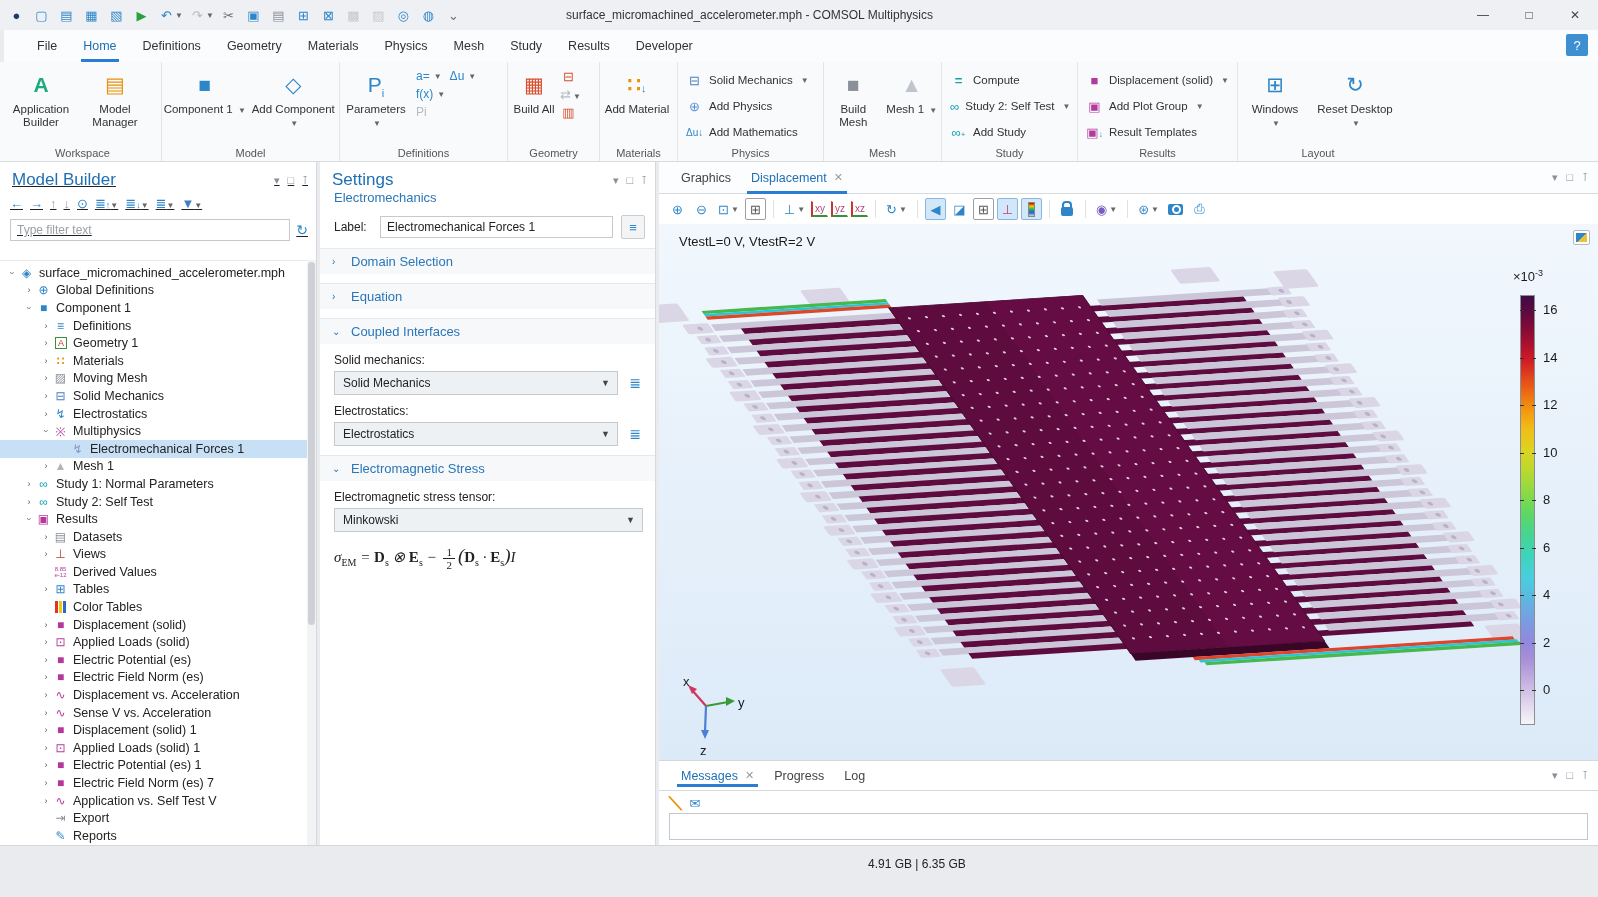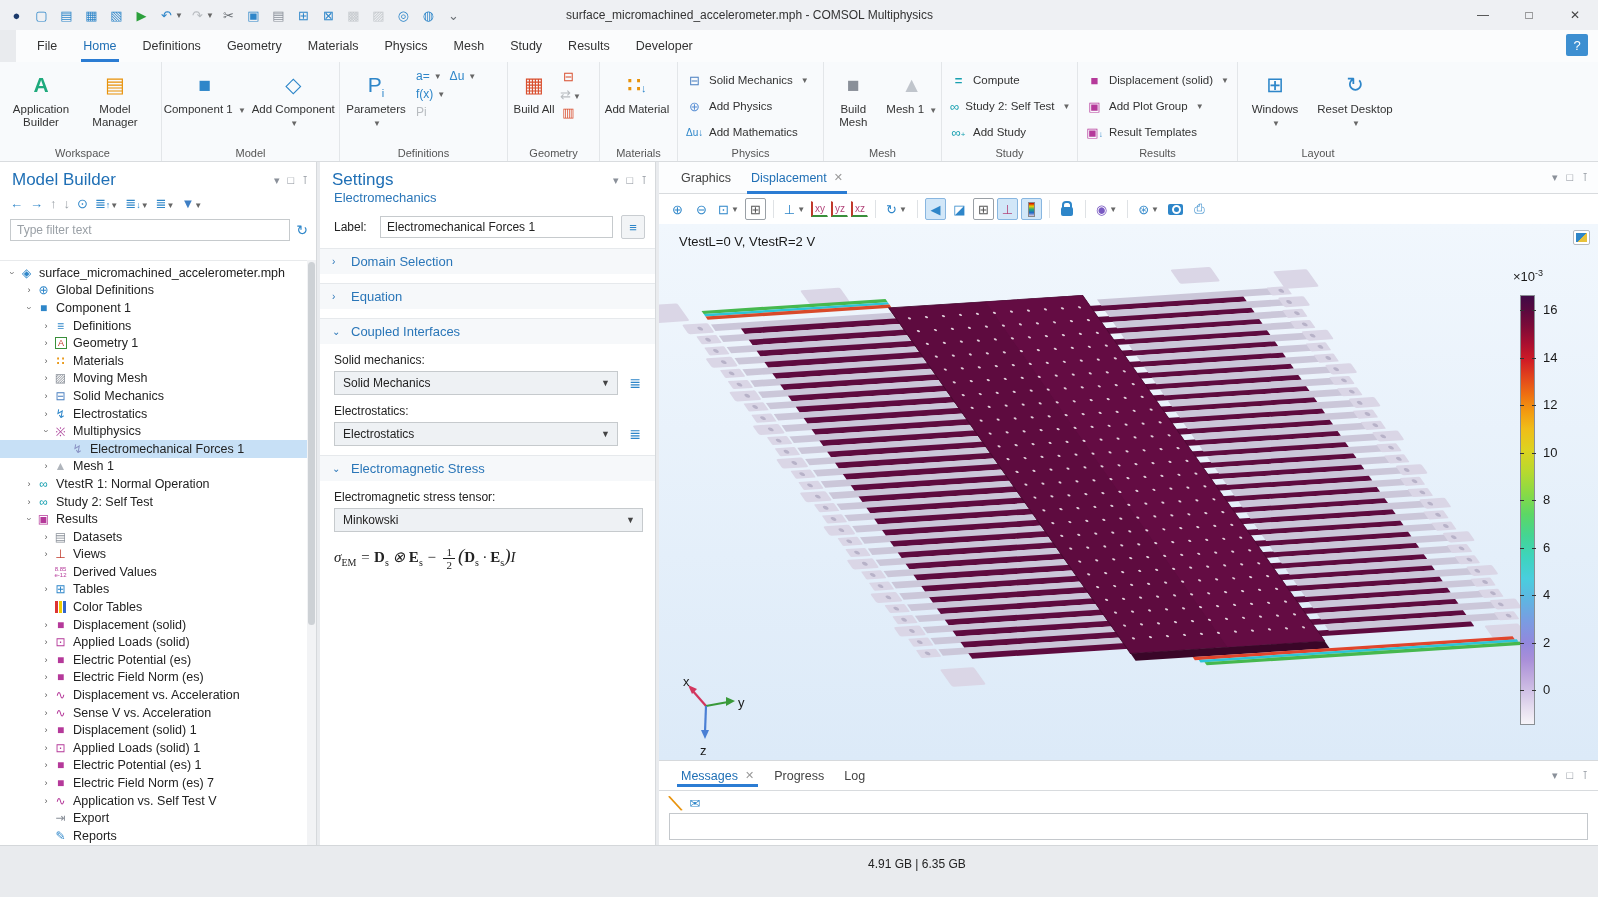--- a/index.html
+++ b/index.html
@@ -11,22 +11,22 @@
     display:flex; align-items:center; padding-left:4px; }
   .qat-icon { width:25px; height:26px; display:flex; align-items:center; justify-content:center;
     font-size:13px; border-radius:2px; }
   .qat-dd { width:10px; font-size:8px; color:#666; margin-left:-4px; }
   #window-title { position:absolute; left:566px; font-size:12px; color:#333; white-space:nowrap; }
   .win-controls { position:absolute; right:0; top:0; height:30px; display:flex; }
   .win-btn { width:46px; height:30px; display:flex; align-items:center; justify-content:center;
     color:#444; font-size:12px; }
 
   
-  #menubar { position:absolute; top:30px; left:16px; right:0; height:32px; background:#fbfcfd;
-    display:flex; align-items:center; padding-left:8px; }
+  #menubar { position:absolute; top:30px; left:4px; right:0; height:32px; background:#fbfcfd;
+    display:flex; align-items:center; padding-left:20px; }
   .menu-tab { padding:0 13px; font-size:12.5px; color:#333; height:32px; line-height:32px; position:relative; cursor:default; }
   .menu-tab.active { color:#1f6fb5; }
   .menu-tab.active::after { content:''; position:absolute; left:11px; right:11px; bottom:0; height:3px; background:#2b7cd3; }
   #help-btn { position:absolute; right:10px; top:4px; width:22px; height:22px; background:#3d8fd1;
     color:#fff; font-size:13px; display:flex; align-items:center; justify-content:center; border-radius:2px; }
 
   
   #ribbon { position:absolute; top:62px; left:0; right:0; height:100px; background:#f8fafc;
     border-bottom:1px solid #d9dcdf; }
   .rgroup { position:absolute; top:0; bottom:0; border-right:1px solid #e3e6e9; padding-top:5px; }
@@ -40,21 +40,21 @@
   .smallrow { display:flex; align-items:center; gap:6px; font-size:11.5px; color:#333; height:26px; padding:0 8px; white-space:nowrap; cursor:default; }
   .sicon { width:17px; text-align:center; font-size:13px; }
   .defs-mini { display:flex; align-items:center; gap:2px; font-size:12px; color:#2e86c9; padding:2px 4px; }
 
   
   .panel-head { display:flex; align-items:flex-start; padding:8px 8px 0 12px; }
   .panel-title { font-size:17px; color:#1f6fb5; flex:1; }
   .panel-icons { display:flex; gap:8px; color:#8a9099; font-size:11px; padding-top:4px; }
 
   #model-builder { position:absolute; top:162px; left:0; width:317px; bottom:52px; background:#fff;
-    border-right:1px solid #d6d9dc; }
+    border-right:1px solid #d6d9dc;text-decoration:underline; }
   .mb-toolbar { height:26px; display:flex; align-items:center; padding:0 10px; gap:7px; font-size:13px; }
   .mbi { color:#2e86c9; } .mbi.gray { color:#9aa0a6; }
   .mb-dd { font-size:8px; color:#666; }
   .filter-row { margin:3px 8px 3px 10px; display:flex; align-items:center; gap:6px; }
   .filter-row input { flex:1; height:22px; border:1px solid #c6cacd; font-size:12px; padding:0 6px; color:#555; }
   .filter-row input::placeholder { color:#9aa0a6; }
   #tree { position:absolute; top:98px; bottom:0; left:0; right:9px; border-top:1px solid #e8eaec;
     padding-top:3px; font-size:12.5px; overflow:hidden; }
   .trow { height:17.6px; display:flex; align-items:center; white-space:nowrap; cursor:default; }
   .trow.sel { background:#c7e0f6; }
@@ -444,21 +444,21 @@
         <span>Electromechanical Forces 1</span>
       </div>
       <div class="trow" style="padding-left: 40px;">
         <span class="tarrow">›</span>
         <span class="ticon" style="color: rgb(176, 181, 188);">▲</span>
         <span>Mesh 1</span>
       </div>
       <div class="trow" style="padding-left: 23px;">
         <span class="tarrow">›</span>
         <span class="ticon" style="color: rgb(24, 160, 176);">∞</span>
-        <span>VtestR 1: Normal Operation</span>
+        <span>Study 1: Normal Parameters</span>
       </div>
       <div class="trow" style="padding-left: 23px;">
         <span class="tarrow">›</span>
         <span class="ticon" style="color: rgb(24, 160, 176);">∞</span>
         <span>Study 2: Self Test</span>
       </div>
       <div class="trow" style="padding-left: 23px;">
         <span class="tarrow open">›</span>
         <span class="ticon" style="color: rgb(181, 57, 154);">▣</span>
         <span>Results</span>

